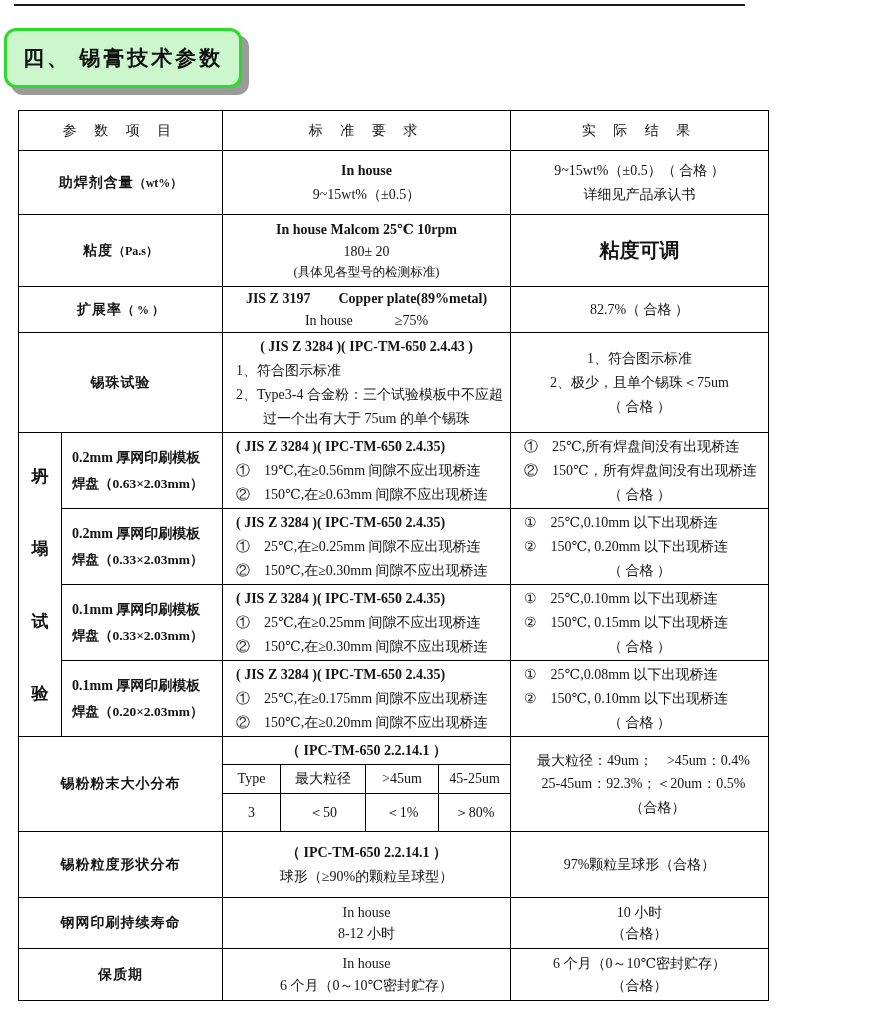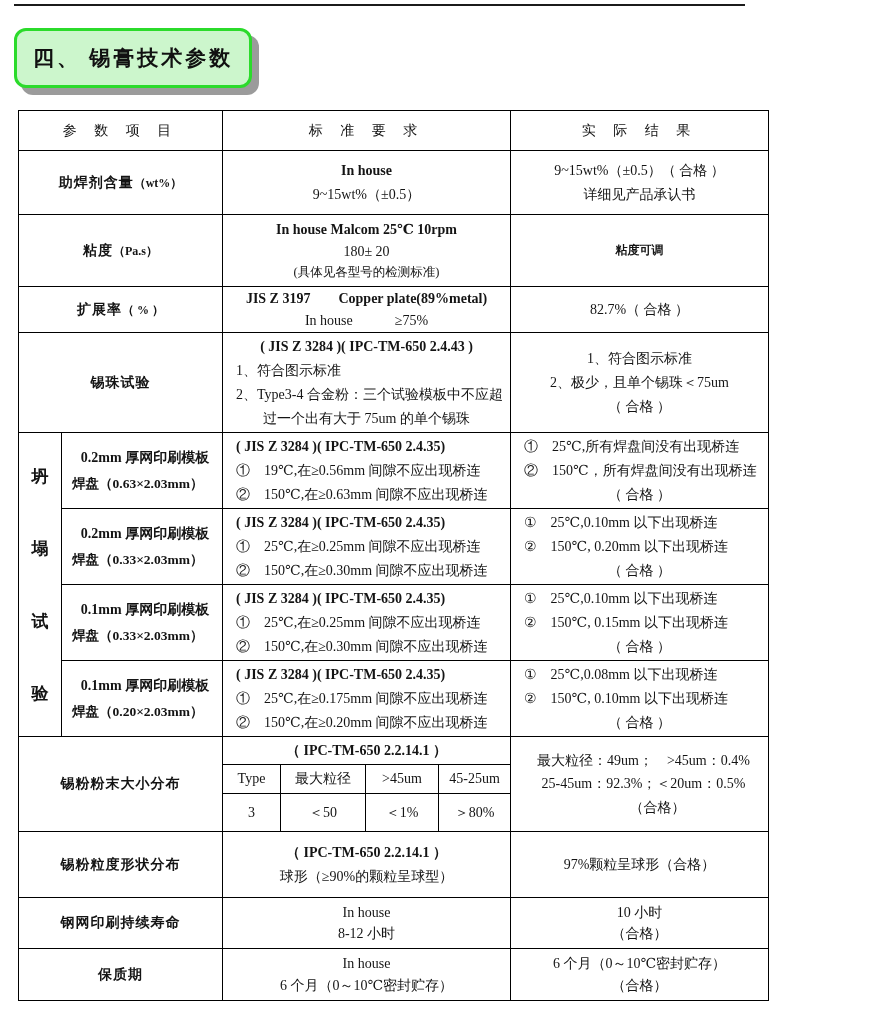--- a/index.html
+++ b/index.html
@@ -2,21 +2,21 @@
 <html><head>
 <meta charset="utf-8">
 <style>
   html,body{margin:0;padding:0;}
   body{
     width:880px;height:1023px;background:#ffffff;position:relative;
     font-family:"Liberation Serif","DejaVu Serif",serif;color:#000;
   }
   .top-rule{position:absolute;left:14px;top:4px;width:731px;height:2px;background:#1b1b1b;}
   .badge{
-    position:absolute;left:14px;top:28px;width:232px;height:54px;
+    position:absolute;left:4px;top:28px;width:232px;height:54px;
     background:#ccf6cc;border:3px solid #2bdb2b;border-radius:12px;
     box-shadow:7px 7px 0 #9b9b9b;
     display:flex;align-items:center;justify-content:center;
   }
   .badge-text{font-weight:bold;font-size:21px;letter-spacing:3px;color:#111;}
   table.spec{
     position:absolute;left:18px;top:110px;width:750px;
     border-collapse:collapse;table-layout:fixed;
   }
   table.spec td{
@@ -27,21 +27,21 @@
   .param{font-weight:bold;font-size:16px;letter-spacing:1px;}
   .unit{font-size:12px;font-weight:bold;letter-spacing:0;}
   .l{line-height:1.7;display:block;}
   .tight .l{line-height:1.55;}
   .bold{font-weight:bold;}
   .left{text-align:left;padding-left:9px;}
   .small{font-size:12.5px;}
   .vcell{padding:6px 0;}
   .vstack{display:flex;flex-direction:column;justify-content:space-around;align-items:center;height:290px;}
   .vchar{font-weight:bold;font-size:17px;}
-  .sublabel .l1{font-weight:bold;text-align:center;padding-left:6px;line-height:1.9;}
+  .sublabel .l1{font-weight:bold;text-align:left;padding-left:6px;line-height:1.9;}
   .sublabel .l2{text-align:left;padding-left:6px;line-height:1.9;font-size:13.5px;font-weight:bold;}
   .caption-left{text-align:left;padding-left:14px;font-weight:bold;}
   .res-left .l{text-align:center;padding-left:8px;}
   .indent28{padding-left:36px !important;}
 </style>
 </head>
 <body>
 
 <div class="top-rule"></div>
 
@@ -83,21 +83,21 @@
 
   <tr style="height:72px" class="tight">
     <td colspan="2" class="param">
       <span>粘度</span><span class="unit">（Pa.s）</span>
     </td>
     <td colspan="4">
       <span class="l bold">In house   Malcom 25℃  10rpm</span>
       <span class="l">180± 20</span>
       <span class="l small">(具体见各型号的检测标准)</span>
     </td>
-    <td class="bold" style="font-size:12px">粘度可调</td>
+    <td class="bold" style="font-size:20px">粘度可调</td>
   </tr>
 
   <tr style="height:46px" class="tight">
     <td colspan="2" class="param">
       <span>扩展率</span><span class="unit">（ % ）</span>
     </td>
     <td colspan="4">
       <span class="l bold">JIS Z 3197　　Copper plate(89%metal)</span>
       <span class="l">In house　　　≥75%</span>
     </td>

